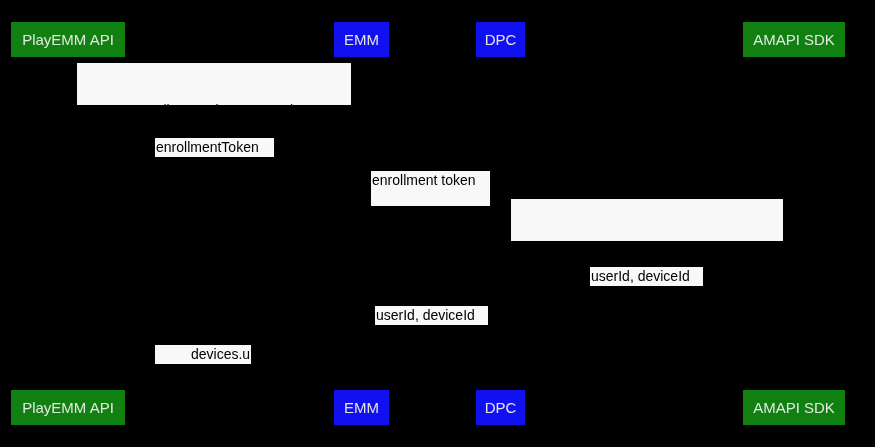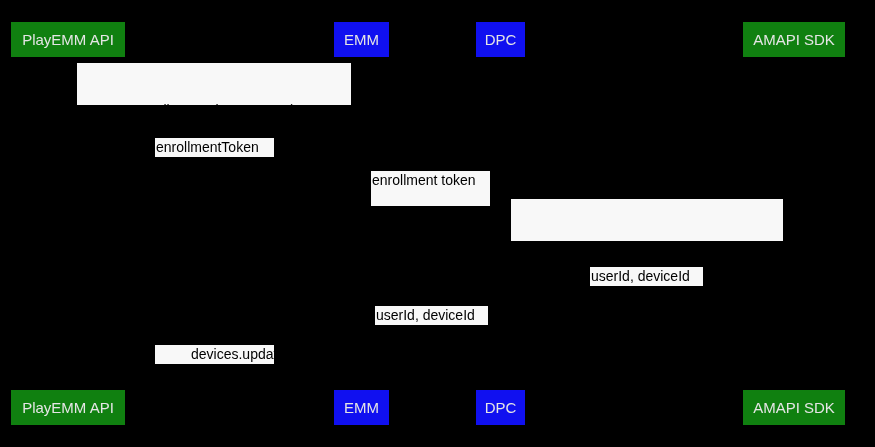--- a/index.html
+++ b/index.html
@@ -85,21 +85,21 @@
 
   <div class="msg-label" style="left:511px; top:199px; width:272px; height:42px;">
     <div>startAccountSetup</div>
     <div>.startAccountSetup(entrollment token)</div>
   </div>
 
   <div class="msg-label left" style="left:590px; top:267px; width:113px; height:19px;">userId, deviceId</div>
 
   <div class="msg-label left" style="left:375px; top:306px; width:113px; height:19px;">userId, deviceId</div>
 
-  <div class="msg-label left" style="left:155px; top:345px; width:119px; height:19px;padding-left:36px;">devices.update()</div>
+  <div class="msg-label left" style="left:155px; top:345px; width:96px; height:19px;padding-left:36px;">devices.update()</div>
 
   <div class="participant green" style="left:11px; top:390px; width:114px; height:35px;">
     <span>PlayEMM API</span>
   </div>
   <div class="participant blue" style="left:334px; top:390px; width:55px; height:35px;">
     <span>EMM</span>
   </div>
   <div class="participant blue" style="left:476px; top:390px; width:49px; height:35px;">
     <span>DPC</span>
   </div>

